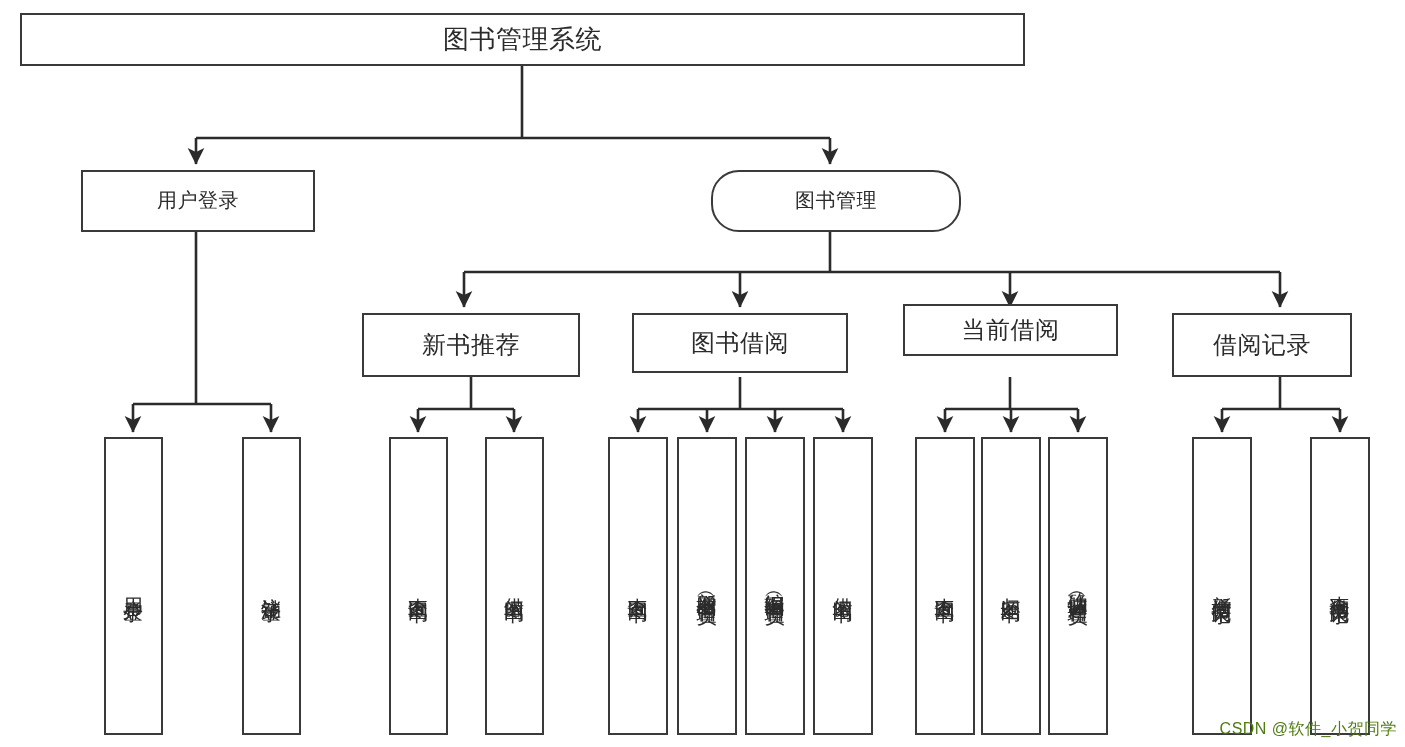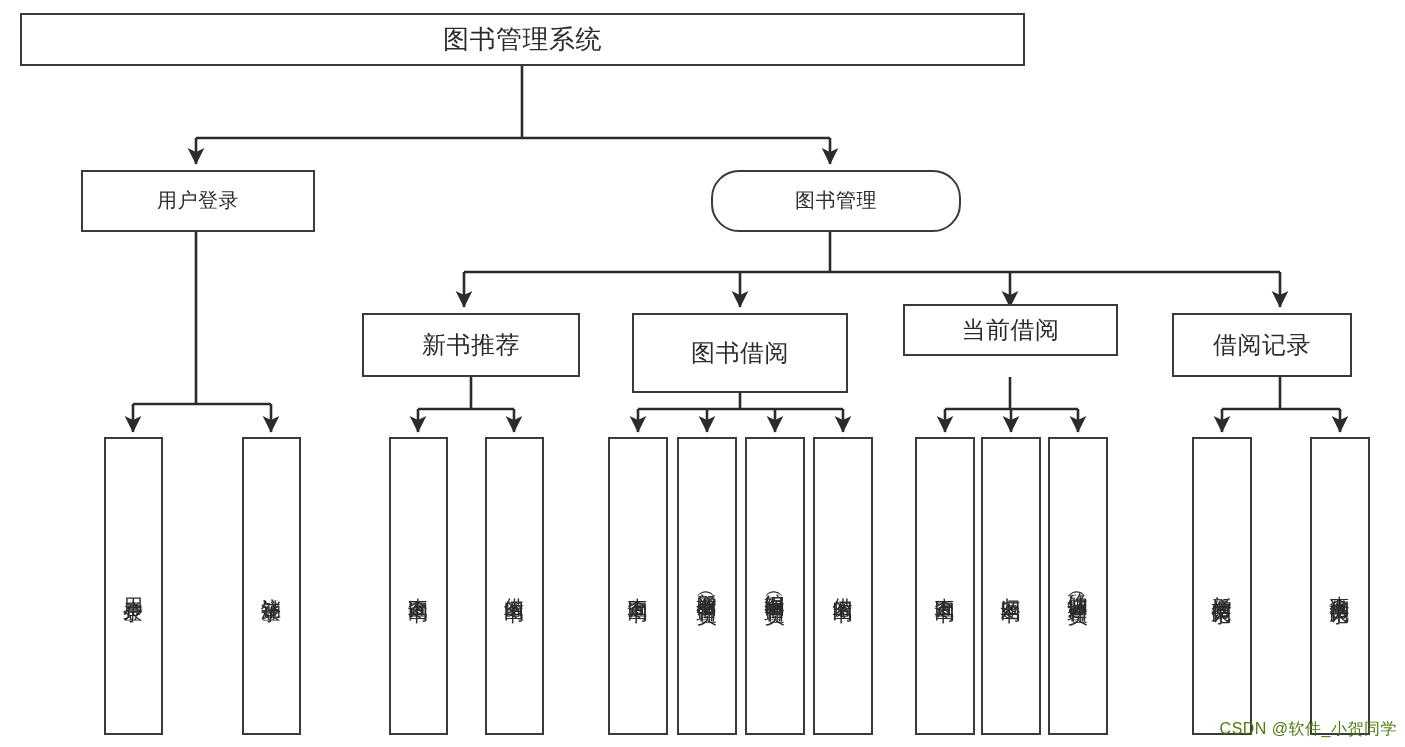--- a/index.html
+++ b/index.html
@@ -129,21 +129,21 @@
   </div>
 
   <div class="node-box level-2" style="left:711px; top:170px; width:250px; height:62px;border-radius:28px;">
     <span class="node-label">图书管理</span>
   </div>
 
   <div class="node-box level-3" style="left:362px; top:313px; width:218px; height:64px;">
     <span class="node-label">新书推荐</span>
   </div>
 
-  <div class="node-box level-3" style="left:632px; top:313px; width:216px; height:80px;">
+  <div class="node-box level-3" style="left:632px; top:313px; width:216px; height:60px;">
     <span class="node-label">图书借阅</span>
   </div>
 
   <div class="node-box level-3" style="left:903px; top:304px; width:215px; height:52px;">
     <span class="node-label">当前借阅</span>
   </div>
 
   <div class="node-box level-3" style="left:1172px; top:313px; width:180px; height:64px;">
     <span class="node-label">借阅记录</span>
   </div>

